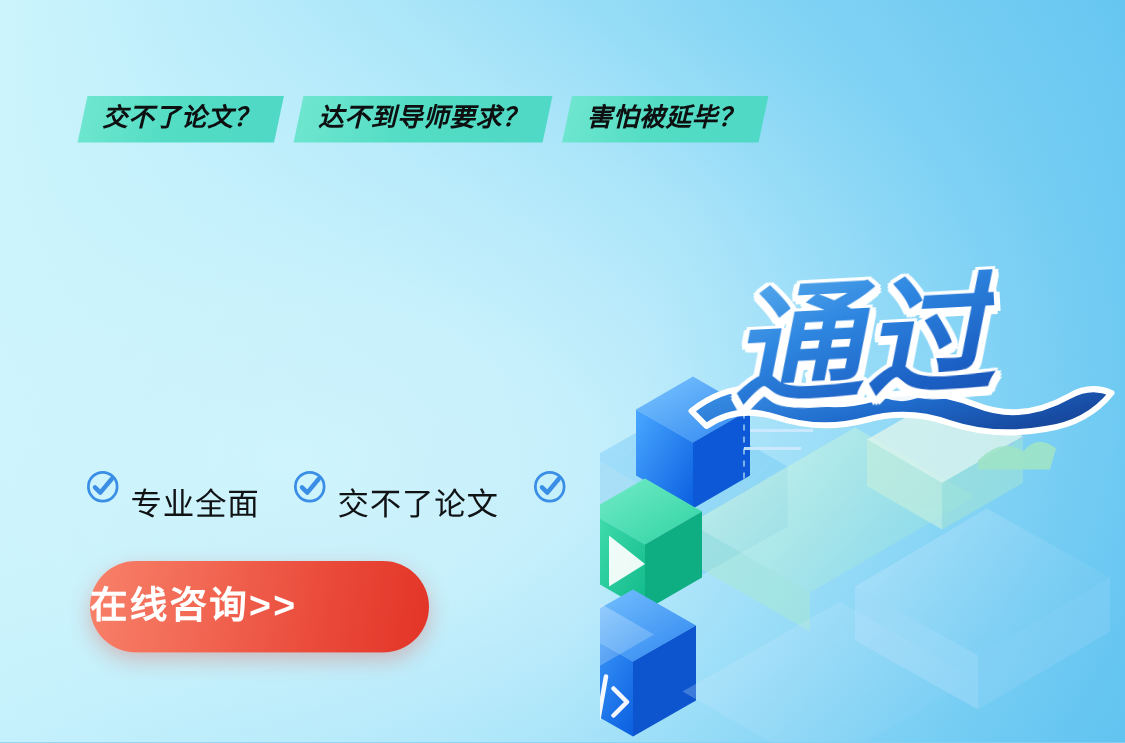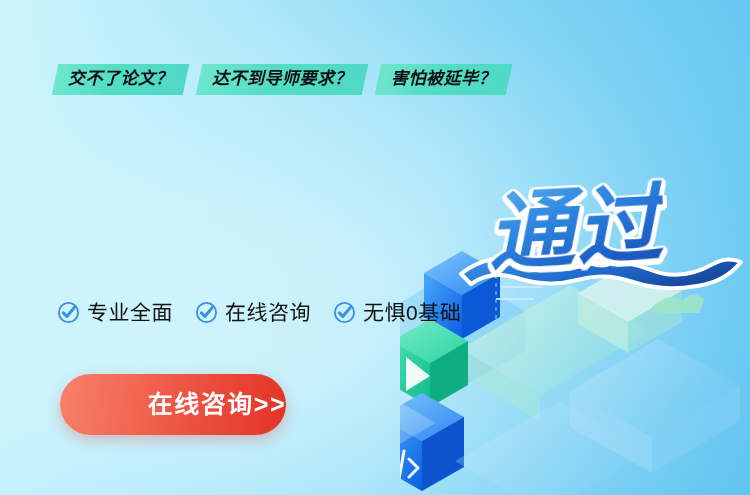--- a/index.html
+++ b/index.html
@@ -69,32 +69,32 @@
   }
 
   
   .features{
     position:absolute;left:57px;top:300px;display:flex;align-items:center;gap:22px;
   }
   .feature{display:flex;align-items:center;gap:7px;}
   .check{width:23px;height:23px;flex:0 0 23px;display:block;}
   .feature-label{
     font-size:21px;line-height:25px;font-weight:500;color:#101214;
-    white-space:nowrap;letter-spacing:.5px;
+    white-space:nowrap;letter-spacing:.5px;margin-top:24px;
   }
 
   
   .cta{
     position:absolute;left:60px;top:374px;width:226px;height:61px;
     border:0;border-radius:32px;cursor:pointer;padding:0;
     background:linear-gradient(100deg,#f8816a 0%,#f26a55 30%,#ea4a3a 68%,#e23427 100%);
     box-shadow:0 5px 14px rgba(226,62,45,.30);
     color:#ffffff;font-size:25px;line-height:61px;font-weight:700;
     letter-spacing:1.5px;font-family:inherit;
-    display:block;text-align:right;white-space:nowrap;
+    display:block;text-align:left;white-space:nowrap;
   }
 </style>
 </head>
 <body>
 
 <div class="banner">
 
   <div class="bg-tint"></div>
 
   <div class="art">
@@ -245,28 +245,27 @@
         <path d="M6.6 12.4 L10.3 16.1 L18.2 6.6" fill="none" stroke="#3a8ee6" stroke-width="3.1" stroke-linecap="round" stroke-linejoin="round"></path>
       </svg>
       <div class="feature-label">专业全面</div>
     </div>
 
     <div class="feature">
       <svg class="check" viewBox="0 0 24 24">
         <circle cx="12" cy="12" r="10" fill="none" stroke="#3a8ee6" stroke-width="1.9"></circle>
         <path d="M6.6 12.4 L10.3 16.1 L18.2 6.6" fill="none" stroke="#3a8ee6" stroke-width="3.1" stroke-linecap="round" stroke-linejoin="round"></path>
       </svg>
-      <div class="feature-label">在线咨询</div>
+      <div class="feature-label">交不了论文</div>
     </div>
 
     <div class="feature">
       <svg class="check" viewBox="0 0 24 24">
         <circle cx="12" cy="12" r="10" fill="none" stroke="#3a8ee6" stroke-width="1.9"></circle>
         <path d="M6.6 12.4 L10.3 16.1 L18.2 6.6" fill="none" stroke="#3a8ee6" stroke-width="3.1" stroke-linecap="round" stroke-linejoin="round"></path>
       </svg>
-      <div class="feature-label">无惧0基础</div>
     </div>
 
   </div>
 
   <button class="cta" type="button">在线咨询&gt;&gt;</button>
 
 </div>
 
 </body></html>

